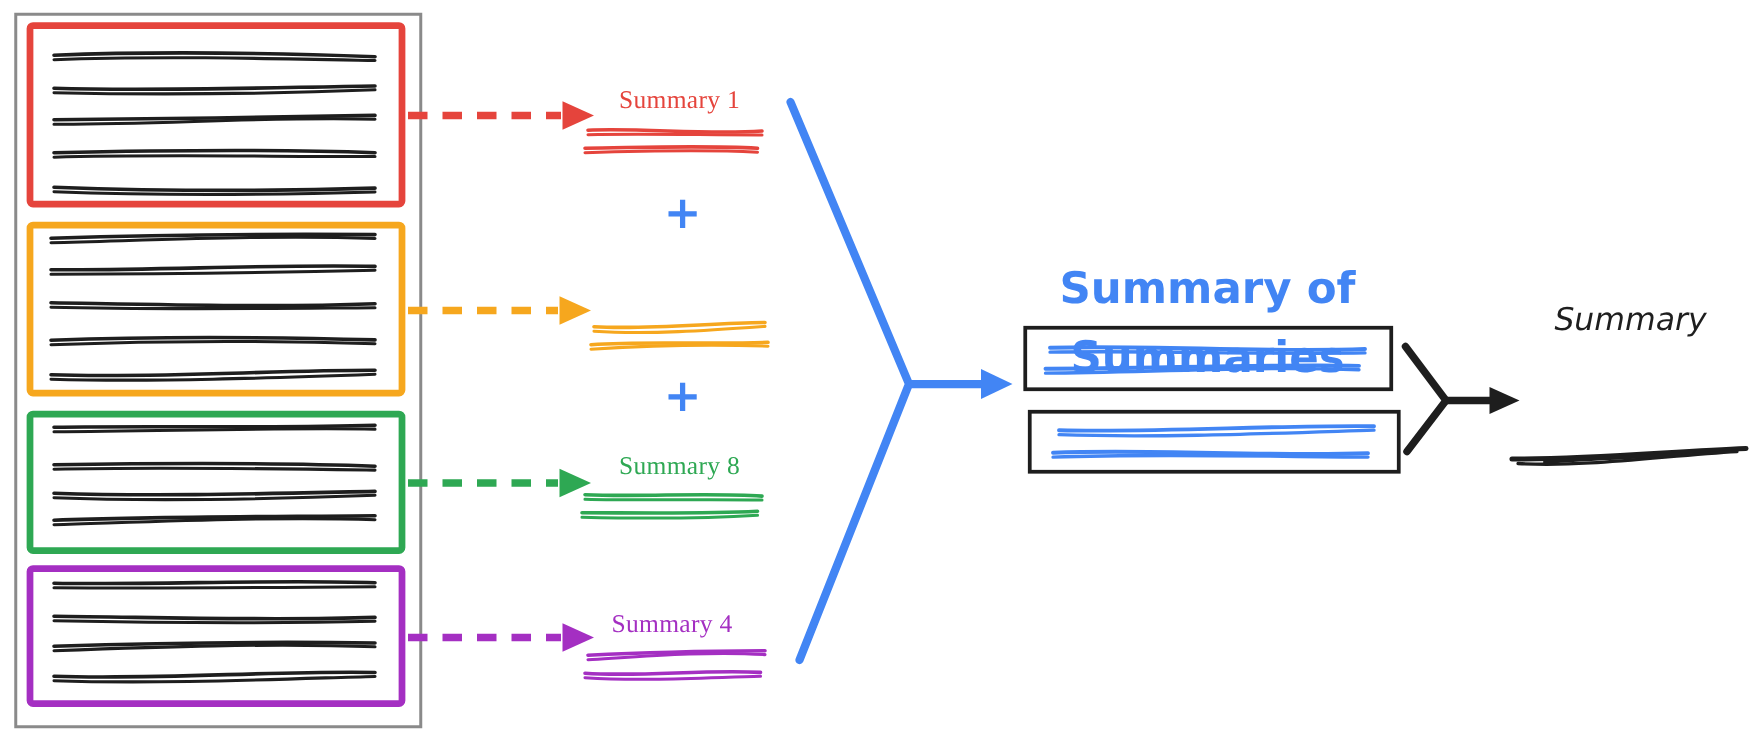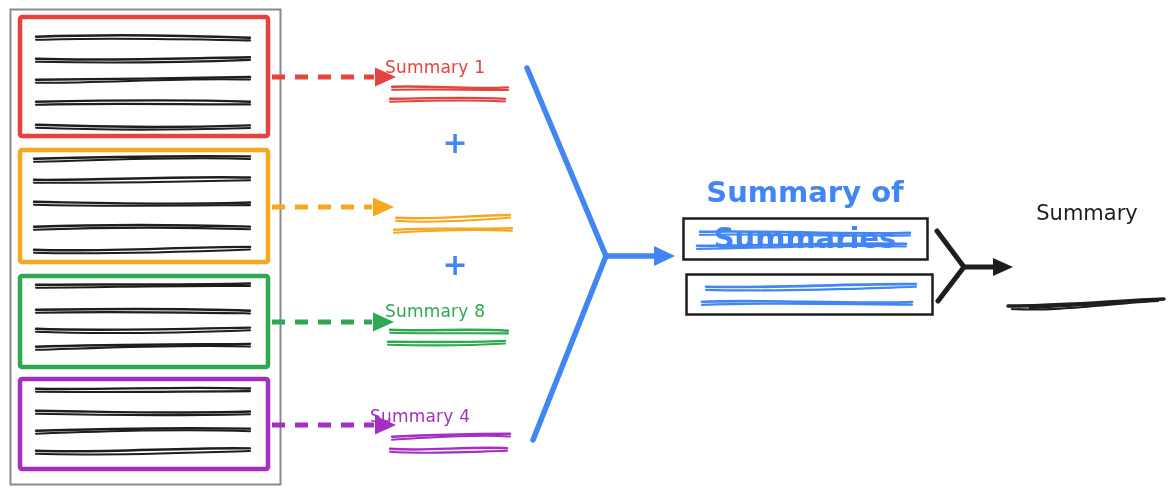--- a/index.html
+++ b/index.html
@@ -5,27 +5,27 @@
   html,body{margin:0;padding:0;background:#fff;}
   .canvas{
     position:relative;width:1170px;height:495px;background:#ffffff;overflow:hidden;
     font-family:"DejaVu Sans","Liberation Sans",sans-serif;
   }
   svg.layer{position:absolute;left:0;top:0;}
   .frame-rect{fill:none;stroke:var(--frame);stroke-width:2px;}
   .chunk{fill:none;stroke-width:4.5px;}
   .sumbox{fill:#ffffff;stroke:var(--ink);stroke-width:2.5px;}
   .merge{fill:none;stroke-linecap:round;stroke-linejoin:round;}
-  .lbl{position:absolute;width:136px;font-size:17px;letter-spacing:.2px;}
+  .lbl{position:absolute;width:136px;text-align:center;font-size:17px;letter-spacing:.2px;font-family:Liberation Serif, serif;}
   .plus{position:absolute;width:36px;text-align:center;font-size:30px;font-weight:bold;
         line-height:34px;color:var(--blue);}
   .sos-title{position:absolute;left:688px;top:133px;width:234px;text-align:center;
         font-size:29px;font-weight:bold;line-height:46px;color:var(--blue);margin-top:36px;}
   .final-label{position:absolute;left:1008px;top:200px;width:158px;text-align:center;
-        font-size:21px;line-height:26px;color:var(--ink);}
+        font-size:21px;line-height:26px;color:var(--ink);font-style:italic;}
   .final-label div,.sos-title div{white-space:nowrap;}
 </style>
 </head>
 <body>
 
 <div class="canvas">
 
   <svg class="layer" width="1170" height="495" viewBox="0 0 1170 495">
 
     <rect class="frame-rect" x="10.5" y="9.5" width="270" height="475"></rect>
@@ -152,21 +152,21 @@
         <path d="M 1008 306 C 1057.9 306.4, 1114.1 301.0, 1164 299" fill="none" stroke-width="3.4" stroke-linecap="round" style="stroke: rgb(30, 30, 30);"></path>
         <path d="M 1012 309 C 1058.7 311.6, 1111.3 303.5, 1158 301" fill="none" stroke-width="2.2" stroke-linecap="round" style="stroke: rgb(30, 30, 30);"></path>
         <path d="M 1030 308 C 1058.8 305.7, 1091.2 304.7, 1120 303" fill="none" stroke-width="2.6" stroke-linecap="round" style="stroke: rgb(30, 30, 30);"></path>
       </g>
   </svg>
 
   <div class="lbl" style="left:385px;top:57px;color:var(--summary1)">Summary 1</div>
   <div class="plus" style="left:437px;top:126px">+</div>
   <div class="plus" style="left:437px;top:248px">+</div>
   <div class="lbl" style="left:385px;top:301px;color:var(--summary3)">Summary 8</div>
-  <div class="lbl" style="left:370px;top:406px;color:var(--summary4)">Summary 4</div>
+  <div class="lbl" style="left:380px;top:406px;color:var(--summary4)">Summary 4</div>
 
   <div class="sos-title">
     <div>Summary of</div>
     <div>Summaries</div>
   </div>
 
   <div class="final-label">
     <div>Summary</div>
   </div>
 </div>

